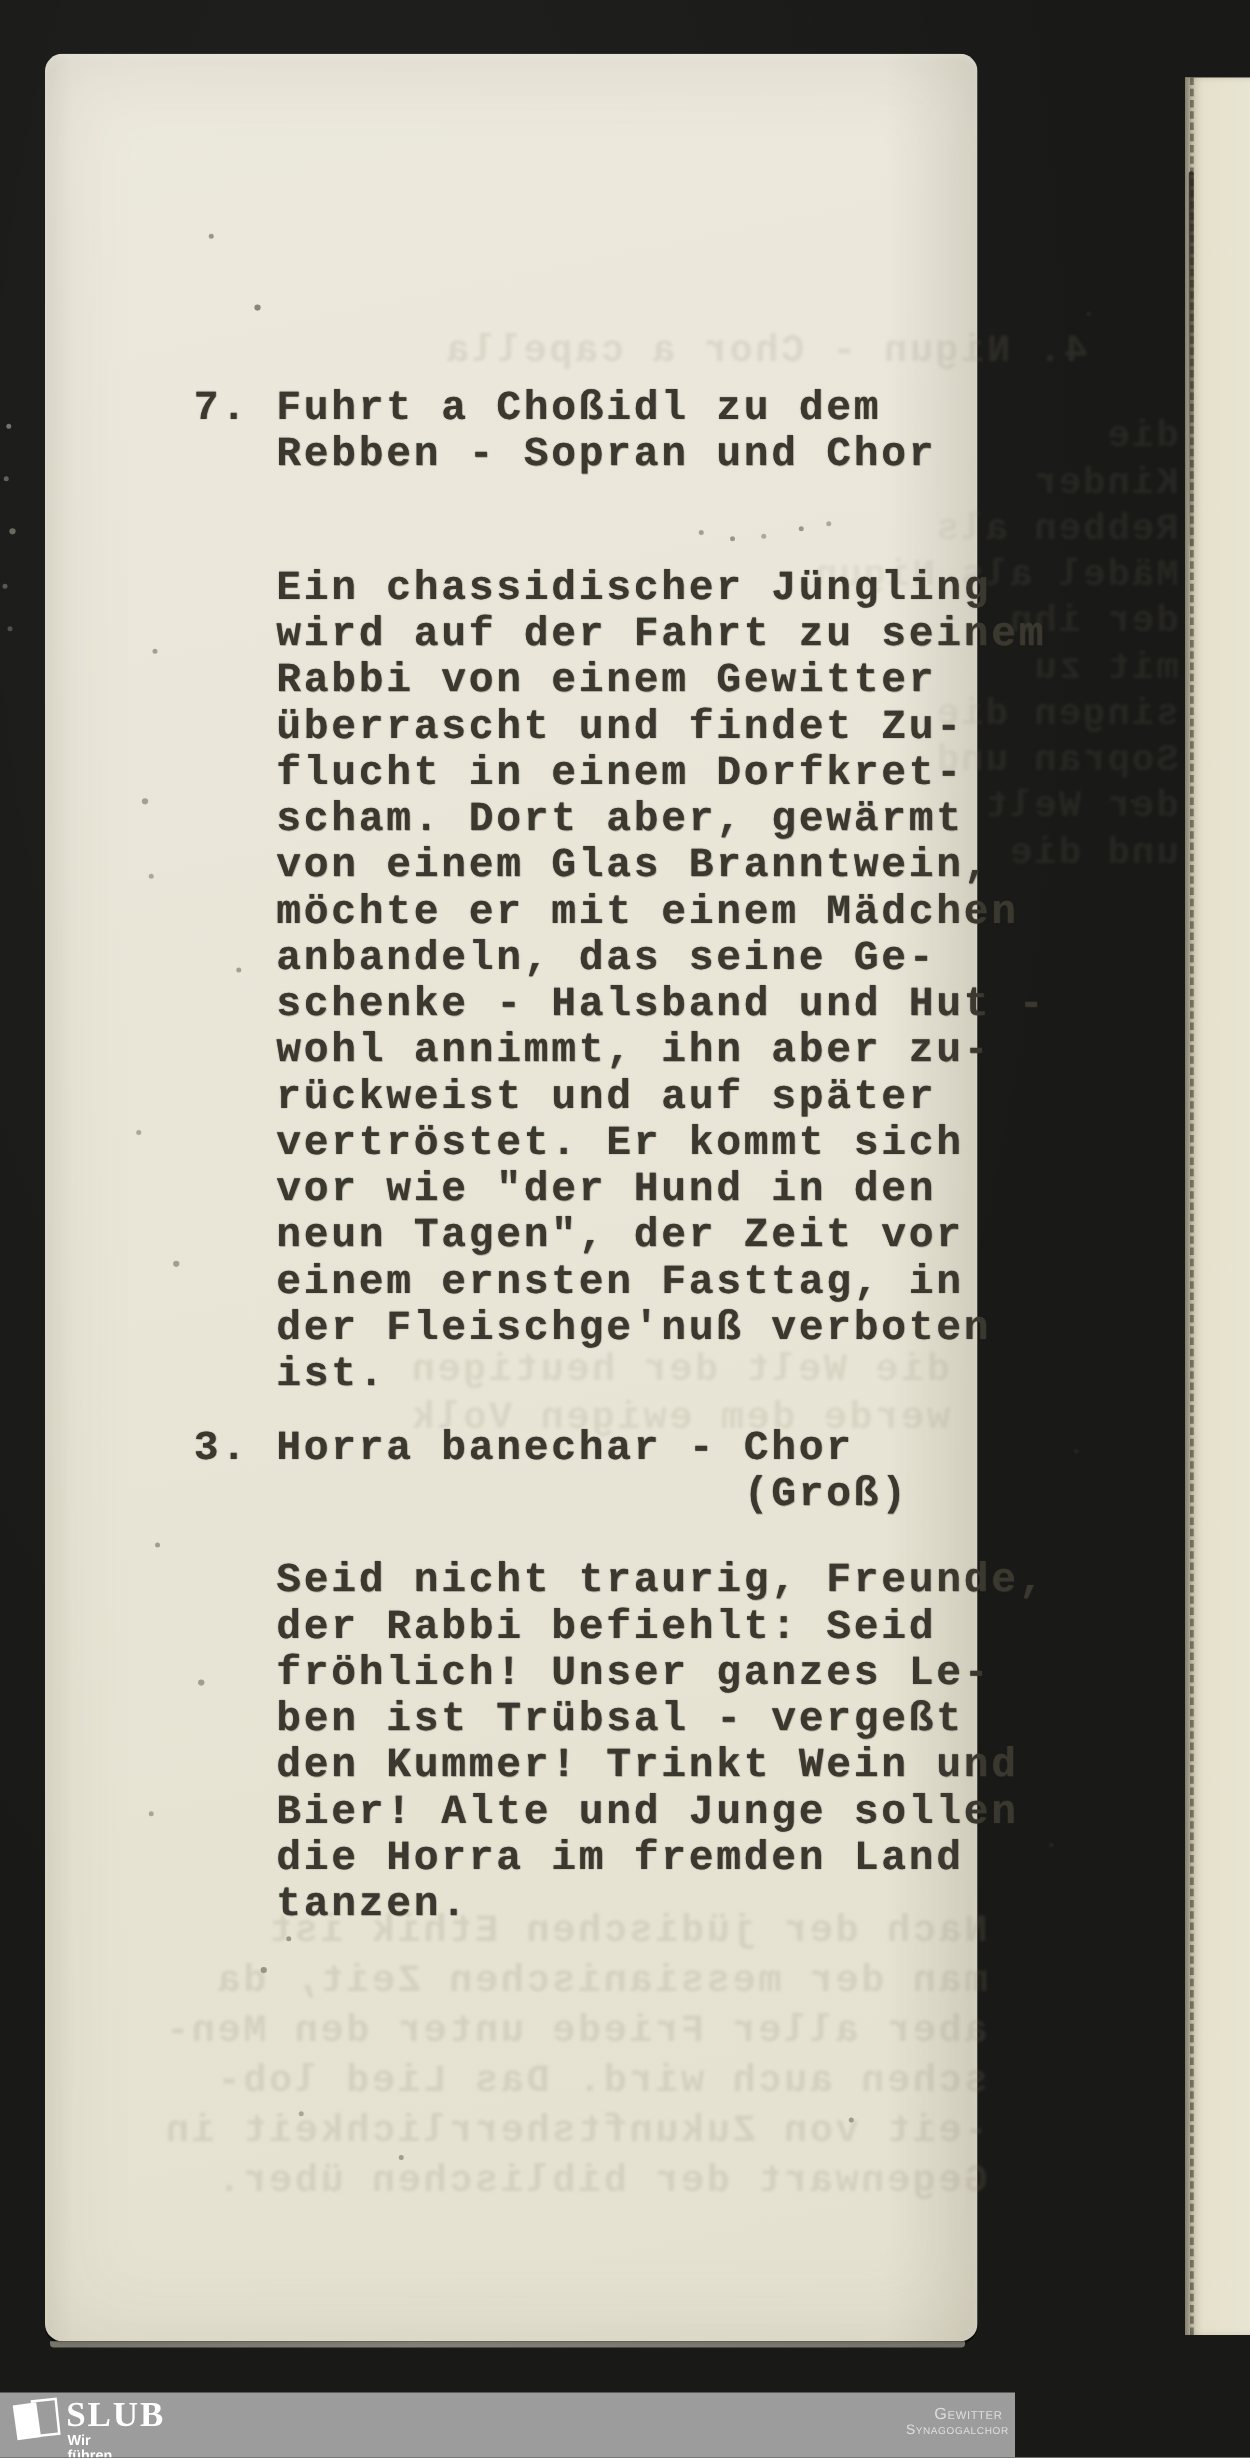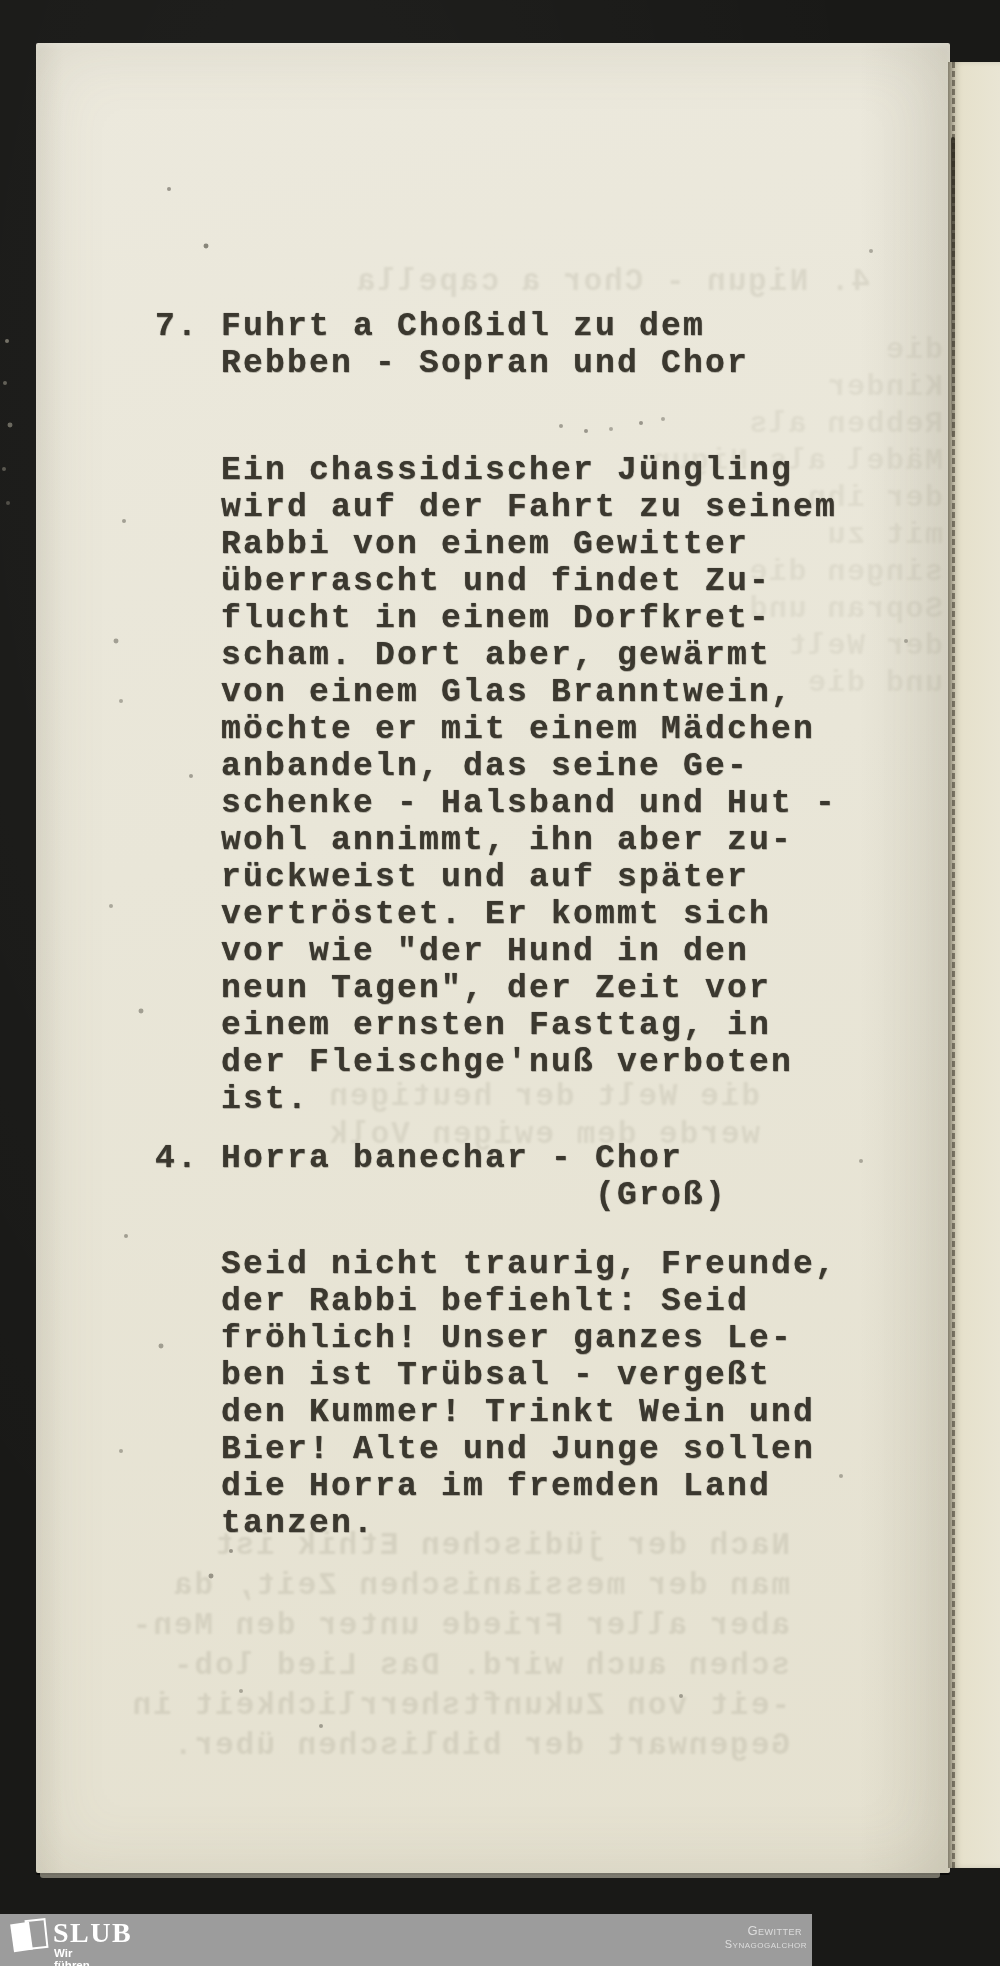--- a/index.html
+++ b/index.html
@@ -6,25 +6,25 @@
     --paper:#e9e6d8; --adjacent:#e6e1cc; --ink:#3b382f; --ghost:#8a8672;
     --bg:#191917; --bar:#9c9c9c; --logo:#ffffff; --partner:#dedede;
   }
   html,body{margin:0;padding:0;}
   .stage{position:relative;width:1000px;height:1966px;overflow:hidden;
     background:
       radial-gradient(ellipse at 30% 20%, rgba(255,255,255,0.03), transparent 60%),
       var(--bg);
     font-family:"Liberation Sans",sans-serif;}
   
-  .page{position:absolute;left:36px;top:43px;width:914px;height:1830px;
+  .page{position:absolute;left:36px;top:43px;width:746px;height:1830px;
     background:
       linear-gradient(90deg, rgba(90,85,65,0.07), transparent 3%, transparent 90%, rgba(90,85,65,0.10)),
       linear-gradient(168deg,#ece9dd 0%, var(--paper) 42%, #e5e1d0 100%);
-    border-radius:2px;
+    border-radius:14px;
     box-shadow: inset 0 0 70px rgba(120,112,88,0.16), inset 0 3px 6px rgba(255,255,255,0.25),
       0 2px 0 rgba(0,0,0,0.6);}
   .page::after{content:"";position:absolute;left:4px;right:10px;bottom:-5px;height:5px;
     background:linear-gradient(90deg,#b5b1a0,#c9c5b4 40%,#b2ae9d);opacity:.6;border-radius:0 0 3px 3px;}
   
   .tw{position:absolute;left:119px;margin:0;
     font-family:"Liberation Mono","DejaVu Sans Mono",monospace;
     font-size:33px;font-weight:700;letter-spacing:2.2px;line-height:37px;
     color:var(--ink);white-space:pre;
     text-shadow:0 0 1px rgba(59,56,47,0.7), 0.5px 0.5px 0 rgba(59,56,47,0.25);}
@@ -95,21 +95,21 @@
 
   <div class="page">
 
     <pre class="ghost g-top"><div class="ln">4. Nigun - Chor a capella</div></pre>
     <pre class="ghost g-right"><div class="ln">die</div><div class="ln">Kinder</div><div class="ln">Rebben als</div><div class="ln">Mädel als Nigun,</div><div class="ln">der ihn</div><div class="ln">mit zu</div><div class="ln">singen die</div><div class="ln">Sopran und</div><div class="ln">der Welt</div><div class="ln">und die</div></pre>
     <pre class="ghost g-mid"><div class="ln">die Welt der heutigen</div><div class="ln">werde dem ewigen Volk</div></pre>
     <pre class="ghost g-bottom"><div class="ln">Nach der jüdischen Ethik ist</div><div class="ln">man der messianischen Zeit, da</div><div class="ln">aber aller Friede unter den Men-</div><div class="ln">schen auch wird. Das Lied lob-</div><div class="ln">-eit von Zukunftsherrlichkeit in</div><div class="ln">Gegenwart der biblischen über.</div></pre>
 
     <pre class="tw blk-a"><div class="ln">7. Fuhrt a Choßidl zu dem</div><div class="ln">   Rebben - Sopran und Chor</div></pre>
     <pre class="tw blk-b"><div class="ln">   Ein chassidischer Jüngling</div><div class="ln">   wird auf der Fahrt zu seinem</div><div class="ln">   Rabbi von einem Gewitter</div><div class="ln">   überrascht und findet Zu-</div><div class="ln">   flucht in einem Dorfkret-</div><div class="ln">   scham. Dort aber, gewärmt</div><div class="ln">   von einem Glas Branntwein,</div><div class="ln">   möchte er mit einem Mädchen</div><div class="ln">   anbandeln, das seine Ge-</div><div class="ln">   schenke - Halsband und Hut -</div><div class="ln">   wohl annimmt, ihn aber zu-</div><div class="ln">   rückweist und auf später</div><div class="ln">   vertröstet. Er kommt sich</div><div class="ln">   vor wie "der Hund in den</div><div class="ln">   neun Tagen", der Zeit vor</div><div class="ln">   einem ernsten Fasttag, in</div><div class="ln">   der Fleischge'nuß verboten</div><div class="ln">   ist.</div></pre>
-    <pre class="tw blk-c"><div class="ln">4. Horra banechar - Chor</div><div class="ln">                    (Groß)</div></pre>
+    <pre class="tw blk-c"><div class="ln">3. Horra banechar - Chor</div><div class="ln">                    (Groß)</div></pre>
     <pre class="tw blk-d"><div class="ln">   Seid nicht traurig, Freunde,</div><div class="ln">   der Rabbi befiehlt: Seid</div><div class="ln">   fröhlich! Unser ganzes Le-</div><div class="ln">   ben ist Trübsal - vergeßt</div><div class="ln">   den Kummer! Trinkt Wein und</div><div class="ln">   Bier! Alte und Junge sollen</div><div class="ln">   die Horra im fremden Land</div><div class="ln">   tanzen.</div></pre>
 
     <div class="specks"></div>
   </div>
 
   <div class="strip">
     <div class="seam"></div>
     <div class="seam-dark"></div>
   </div>
 

